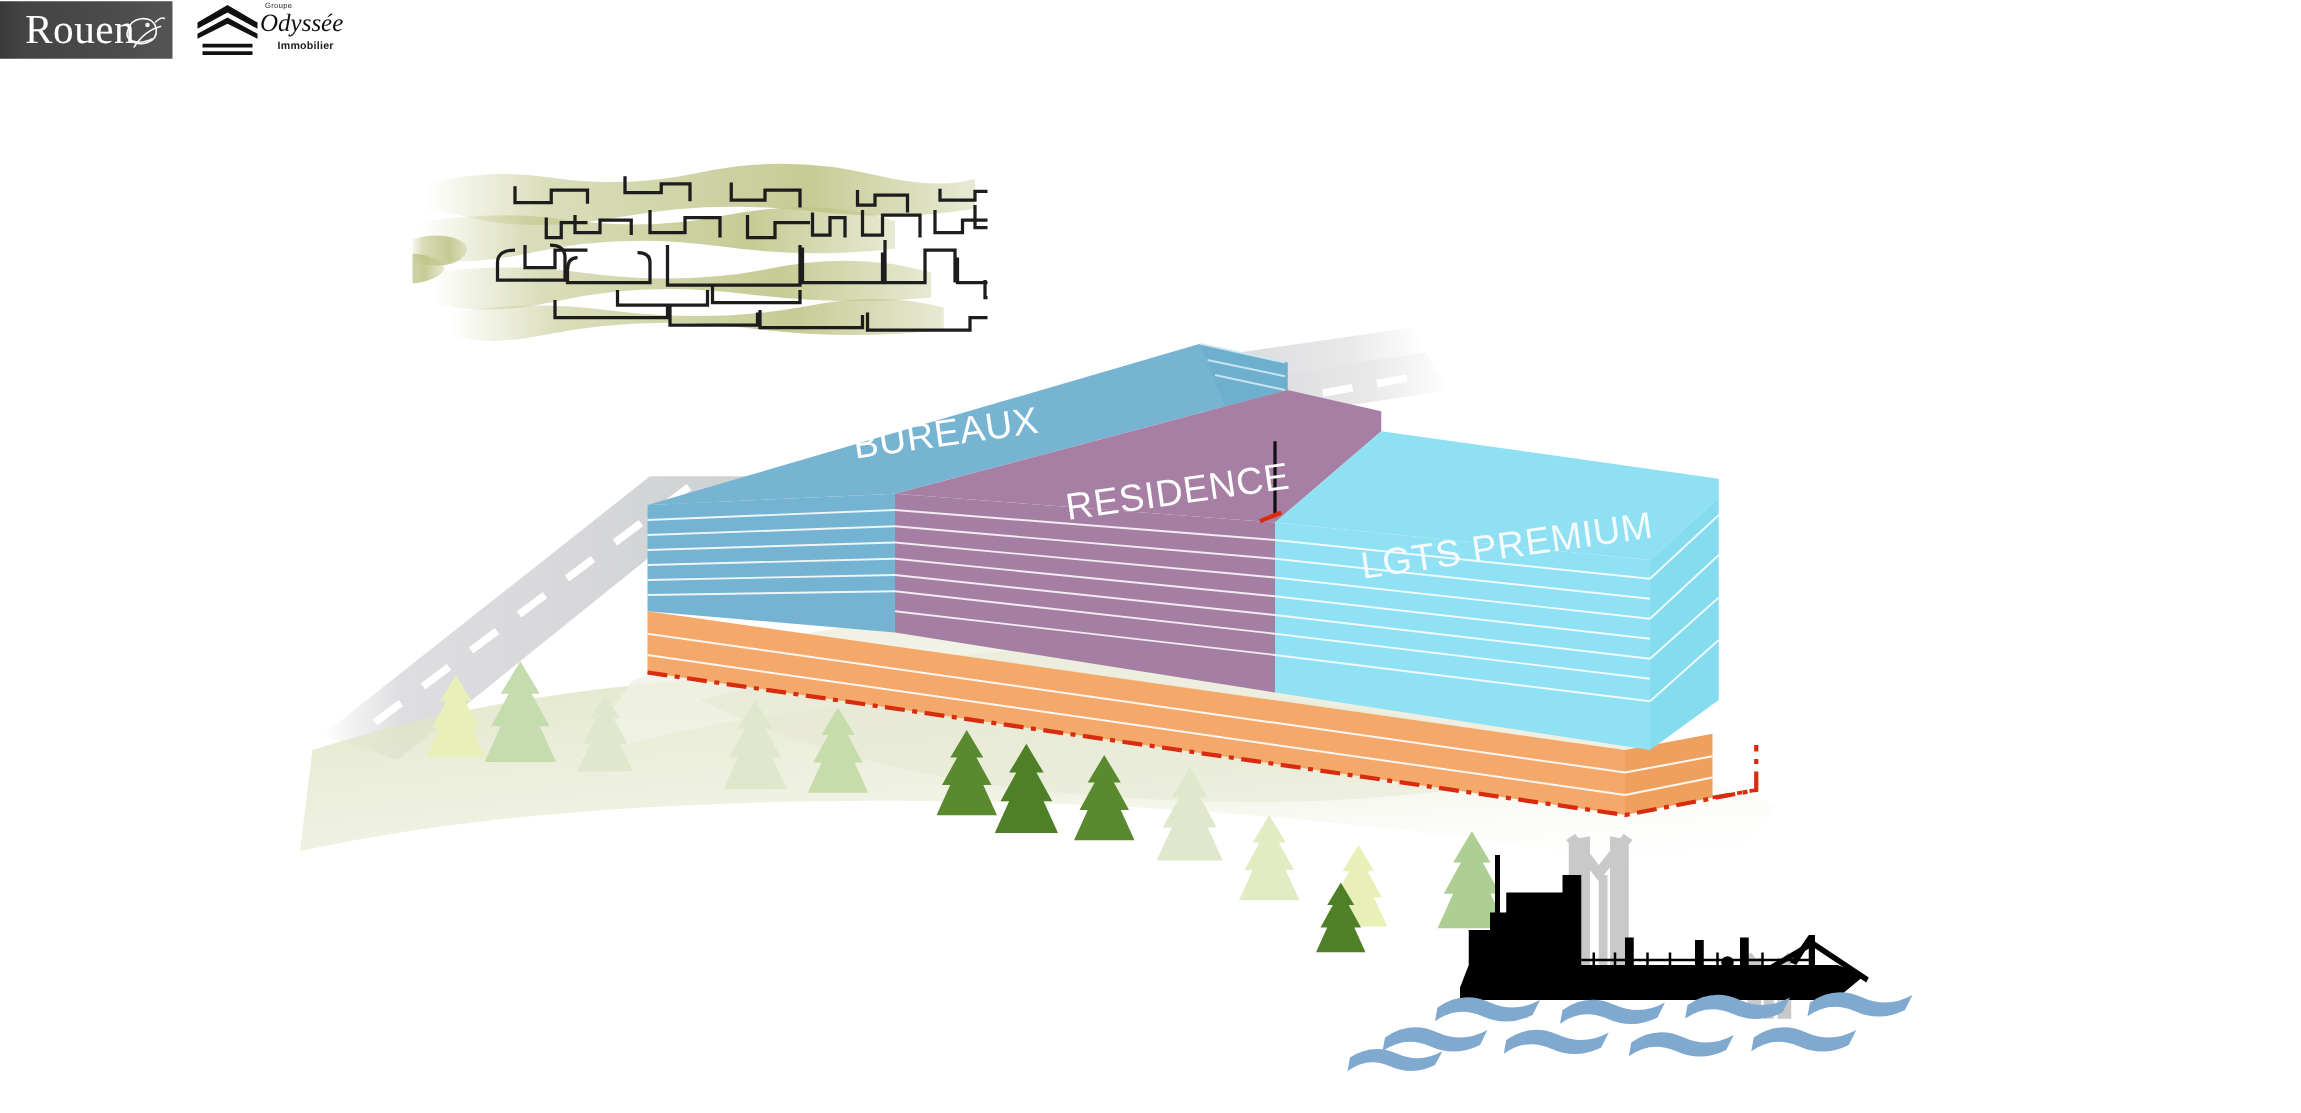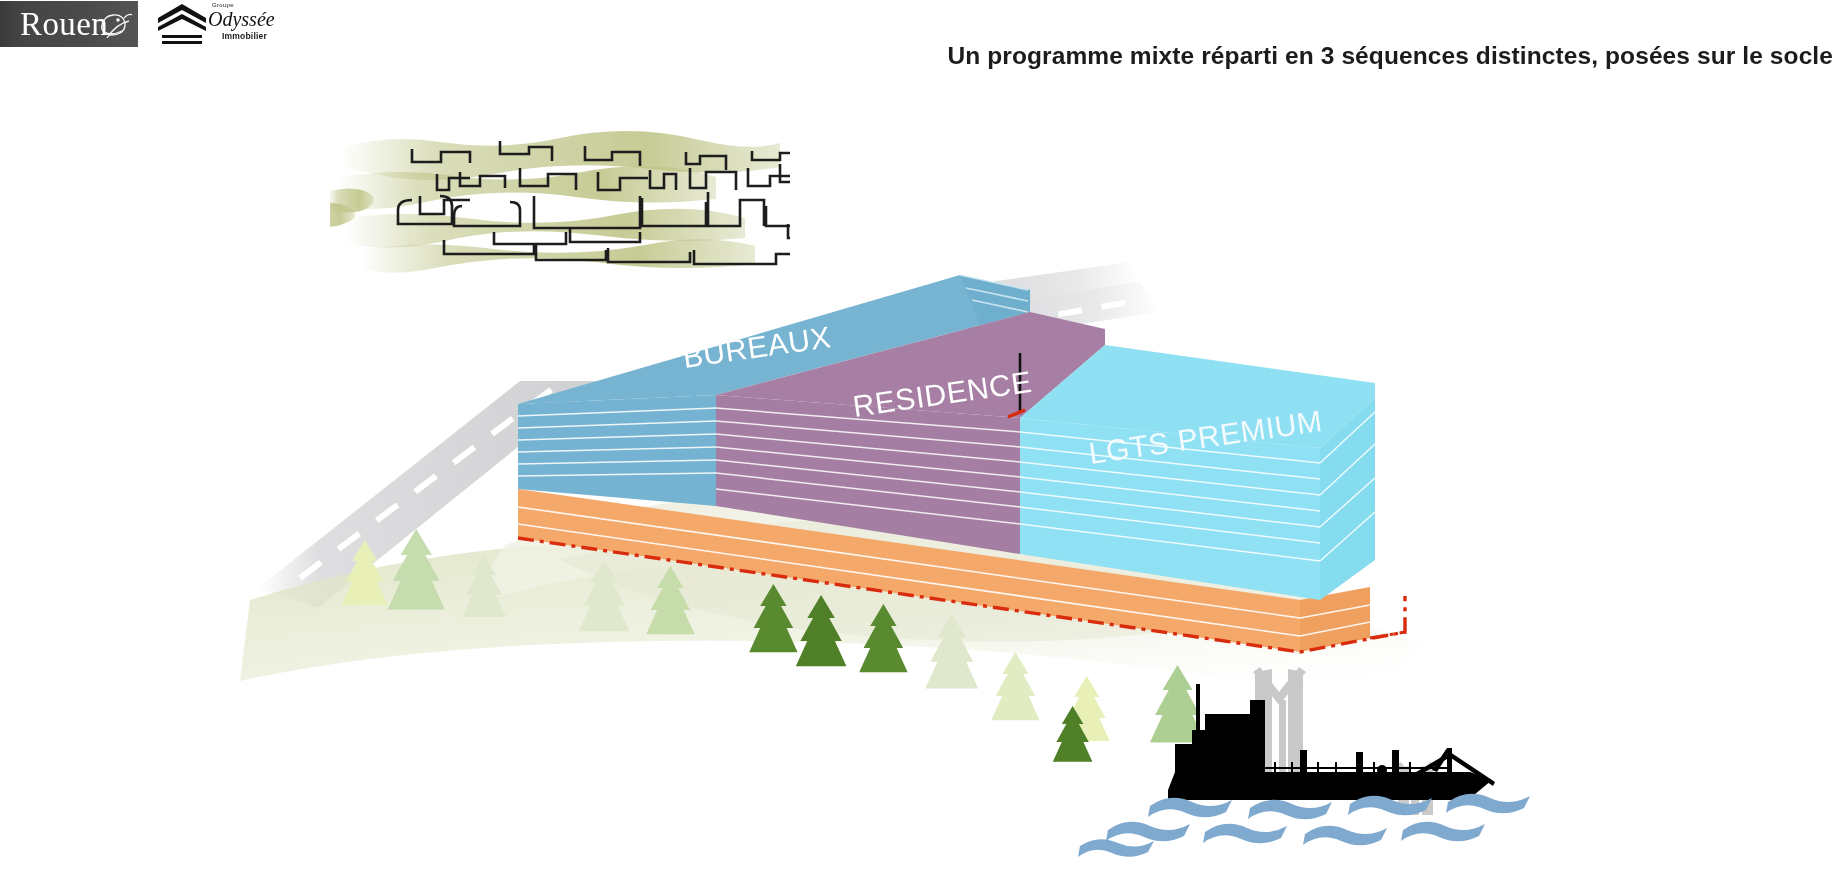--- a/index.html
+++ b/index.html
@@ -140,21 +140,20 @@
           <path d="M6 33 L46 33 L46 36 L6 36 Z"></path>
           <path d="M6 39 L46 39 L46 42 L6 42 Z"></path>
         </g>
       </svg>
       <span class="od-groupe">Groupe</span>
       <span class="od-name">Odyssée</span>
       <span class="od-sub">Immobilier</span>
     </div>
   </div>
 
-  <h1 class="slide-title">Un programme mixte réparti en 3 séquences distinctes, posées sur le socle</h1>
 
   <svg id="artwork" viewBox="0 0 1841 890">
     <defs>
       <linearGradient id="gSkyWash" x1="0" y1="0" x2="1" y2="0">
         <stop offset="0%" stop-color="#b9bf7c" stop-opacity="0"></stop>
         <stop offset="22%" stop-color="#b9bf7c" stop-opacity=".55"></stop>
         <stop offset="70%" stop-color="#b9bf7c" stop-opacity=".85"></stop>
         <stop offset="100%" stop-color="#b9bf7c" stop-opacity=".35"></stop>
       </linearGradient>
       <linearGradient id="gRoad" x1="0" y1="0" x2="1" y2="0">

